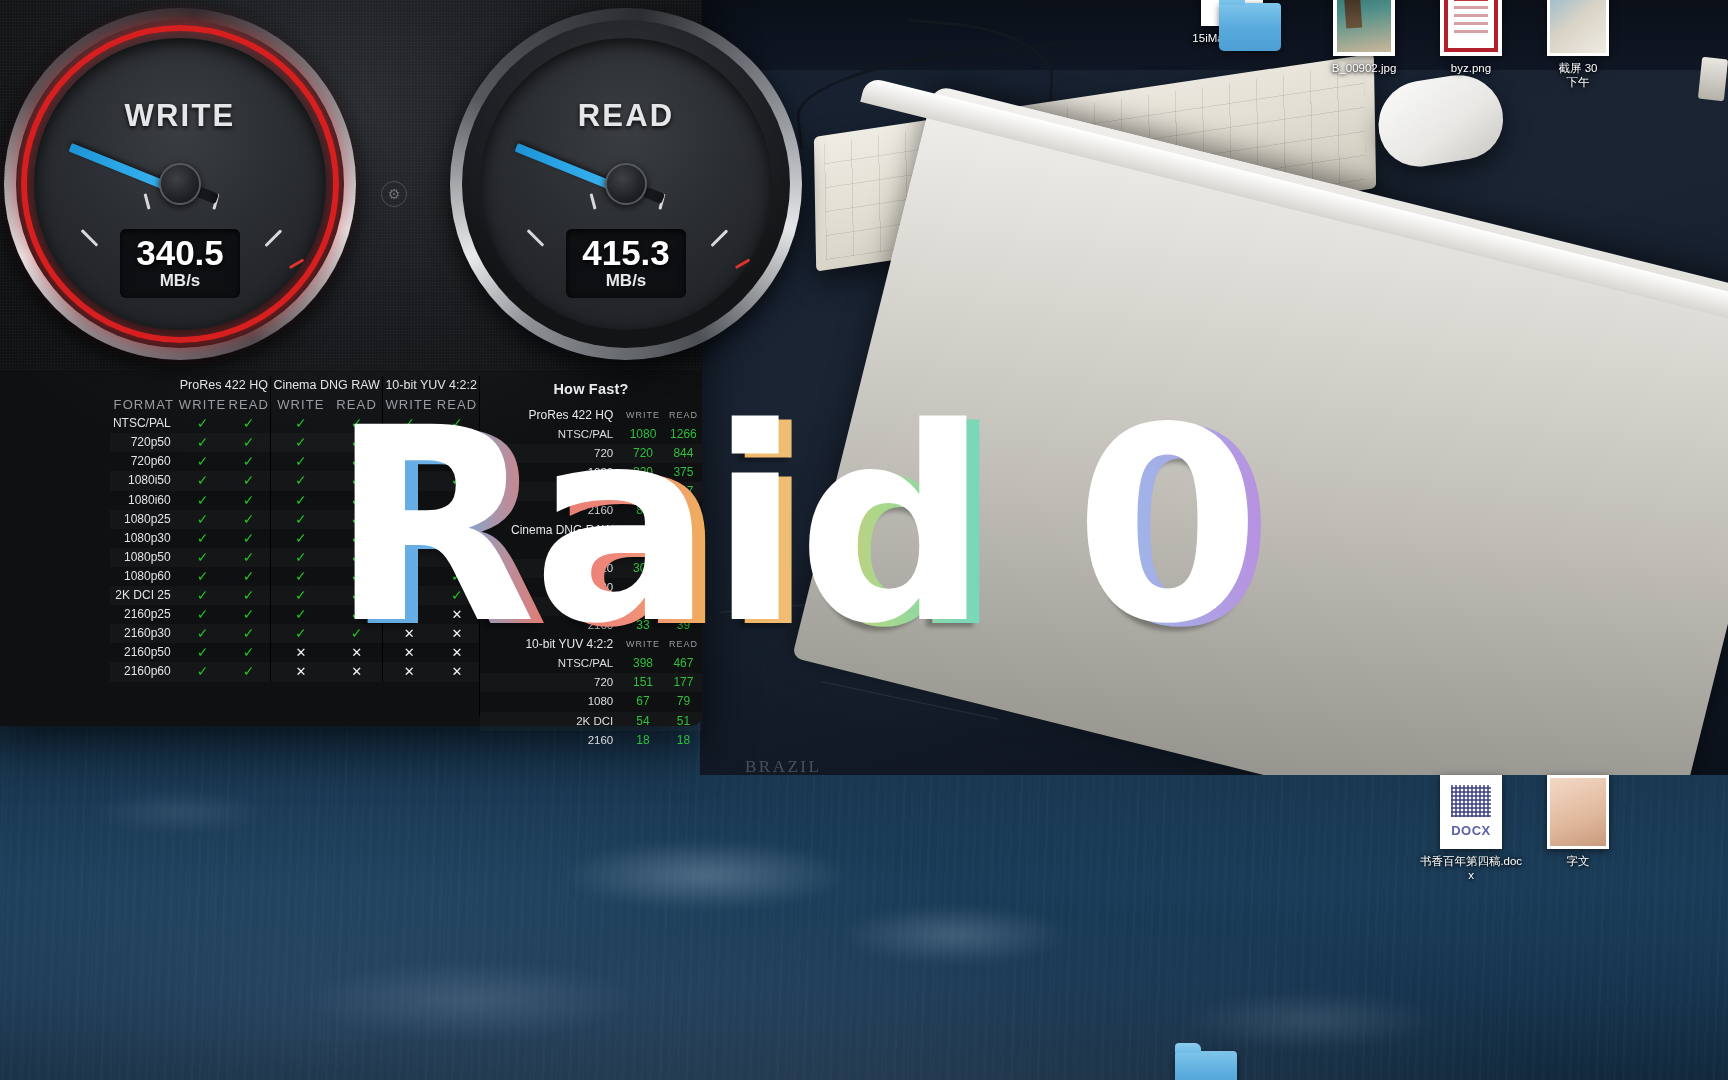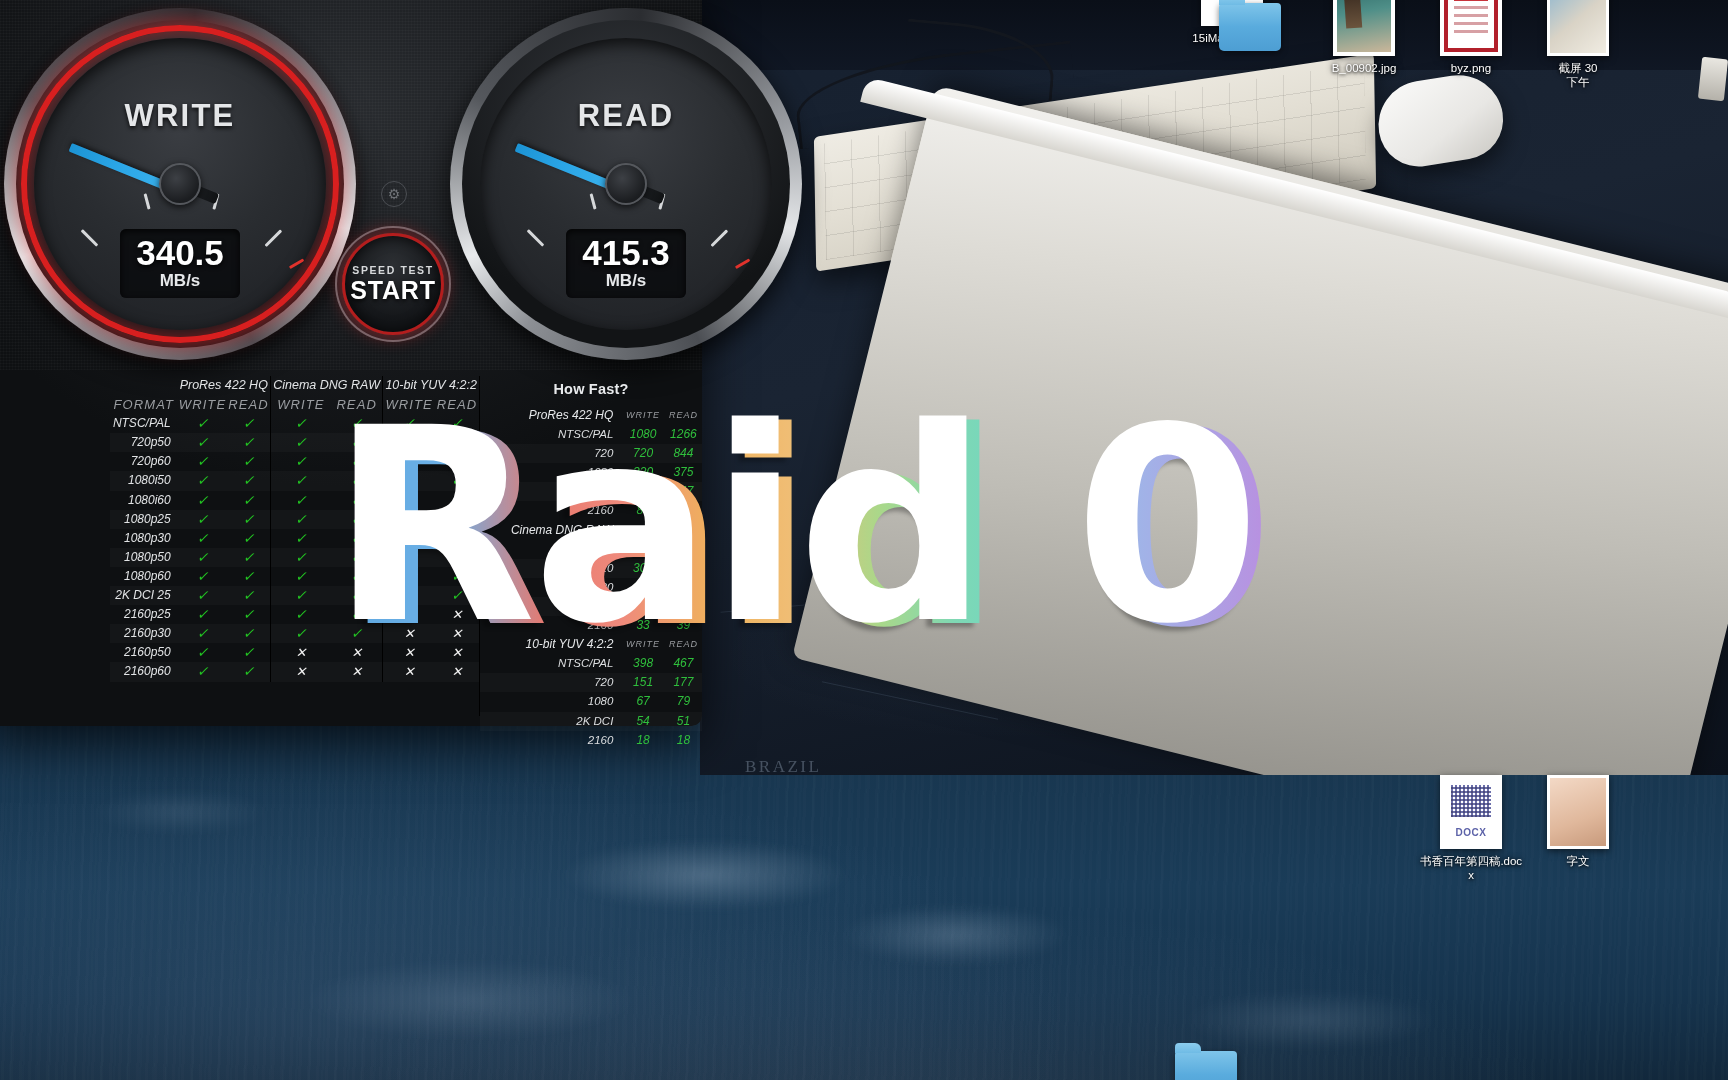--- a/index.html
+++ b/index.html
@@ -166,21 +166,21 @@
   .th-docx{ position:absolute; inset:2px; background:#fff; }
   .th-docx .qr{
     position:absolute; left:8px; top:7px; width:40px; height:32px;
     background:
       repeating-linear-gradient(90deg,#3b3f8f 0 2px, #fff 2px 4px),
       repeating-linear-gradient(0deg,#3b3f8f 0 2px, #fff 2px 4px);
     opacity:.75; background-blend-mode:multiply;
   }
   .th-docx .tag{
     position:absolute; left:0; right:0; bottom:8px; text-align:center;
-    font-size:10px; color:#5c62a8; letter-spacing:.5px; font-weight:bold;
+    font-size:13px; color:#5c62a8; letter-spacing:.5px; font-weight:bold;
   }
   .th-face{ position:absolute; inset:2px; background:linear-gradient(160deg,#f3d9c6,#e0b89c 60%,#c89a7c); }
 
   
   #app{
     position:absolute; left:-18px; top:-22px; width:720px; height:748px;
   }
   #appBody{
     position:absolute; inset:0;
     background:
@@ -303,21 +303,21 @@
     position:absolute; left:128px; top:398px; width:592px; height:340px;
     display:flex;
   }
   .tpanel{ position:relative; }
   #willPanel{ width:370px; border-right:1px solid #000; }
   #fastPanel{ width:222px; }
   .ttitle{
     text-align:center; color:#e8eaec; font-size:14.5px; font-weight:bold;
     padding:5px 0 9px; letter-spacing:.2px;
   }
-  table.grid{ border-collapse:collapse; width:100%;font-style:italic; }
+  table.grid{ border-collapse:collapse; width:100%; }
   table.grid td, table.grid th{
     padding:0; text-align:center; font-weight:normal;
     height:19.1px; line-height:19.1px;
   }
   .codecHead{
     color:#e2e4e6; font-size:12.5px; font-weight:bold; padding-bottom:1px;
   }
   .colHead{ color:#9a9da1; font-size:13px; letter-spacing:1.1px; }
   .fmt{
     color:#e2e4e6; font-size:12px; text-align:right !important; padding-right:7px !important;
@@ -531,24 +531,20 @@
       <div class="readout">
         <div class="v">415.3</div>
         <div class="u">MB/s</div>
       </div>
     </div>
   </div>
 
   <div id="gearBtn">
     <span>⚙</span>
   </div>
-  <div id="startBtn">
-    <div class="st">SPEED TEST</div>
-    <div class="go">START</div>
-  </div>
 
   <div id="tables">
     <div class="tpanel" id="willPanel">
       <table class="grid" id="willTable">
           <tbody>
             <tr>
               <td></td>
               <td class="codecHead" colspan="2">ProRes 422 HQ</td>
               <td class="codecHead sep" colspan="2">Cinema DNG RAW</td>
               <td class="codecHead sep" colspan="2">10-bit YUV 4:2:2</td>

